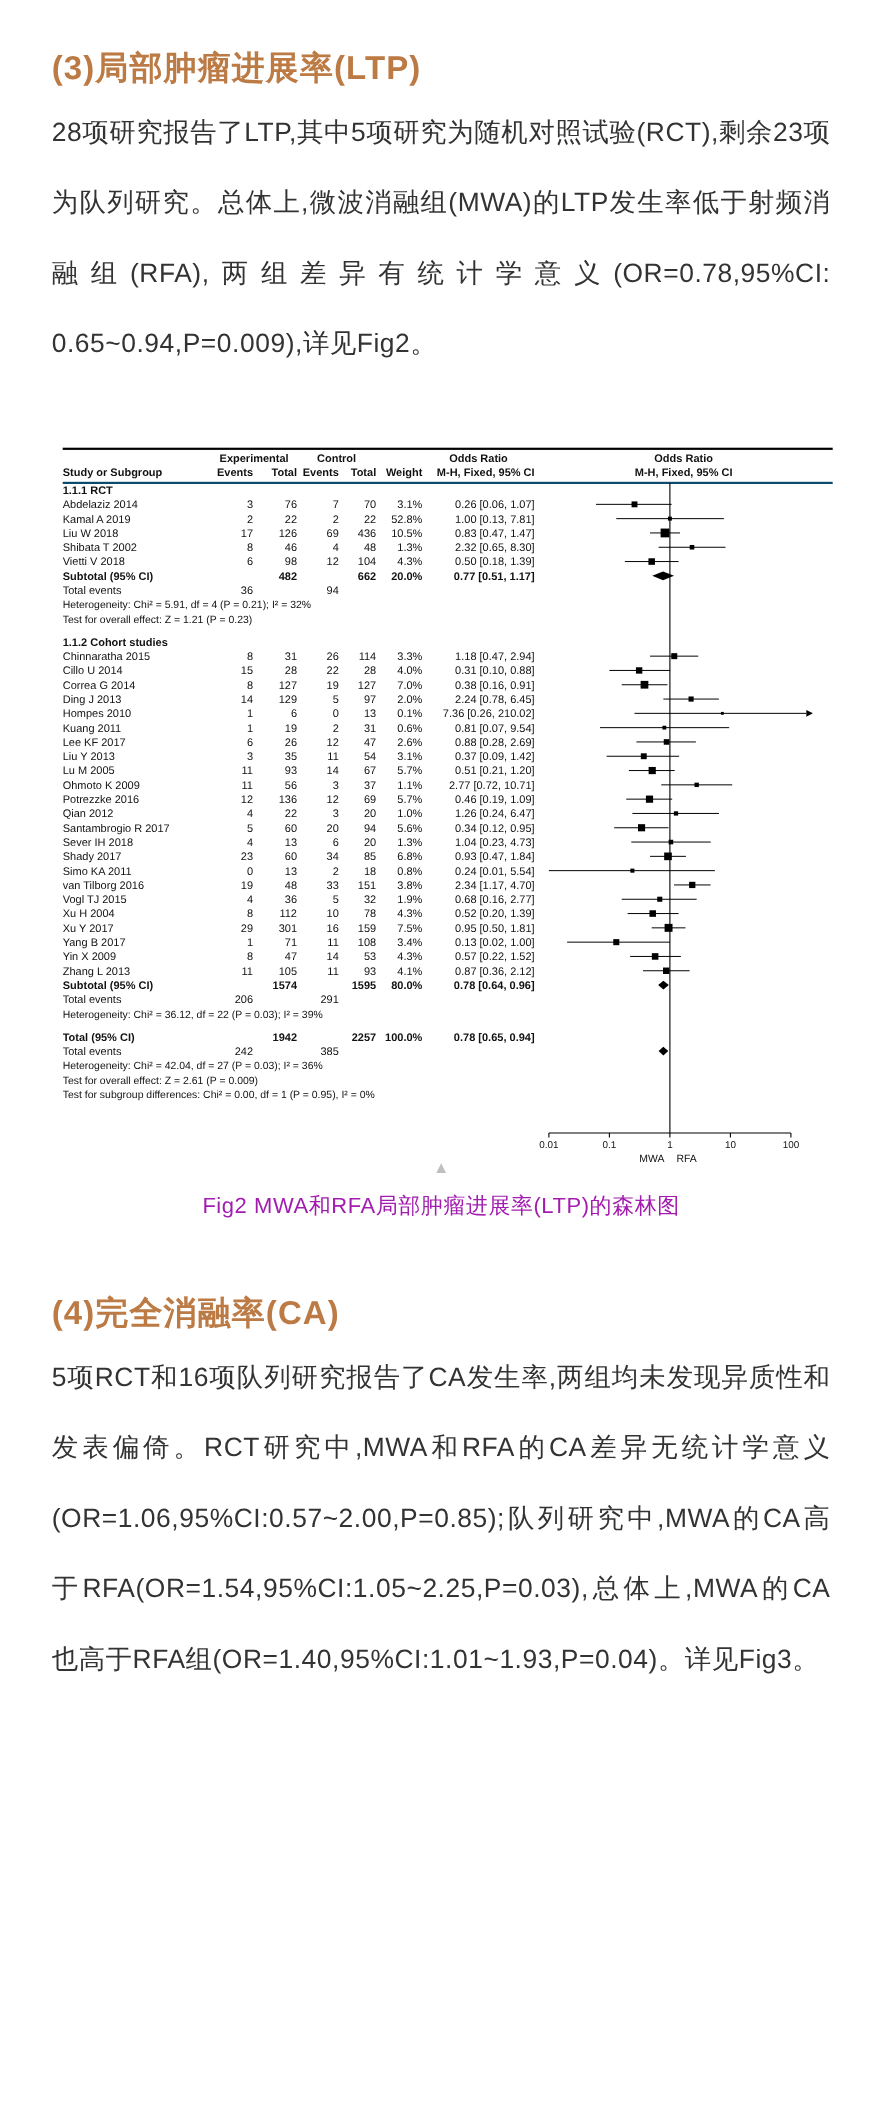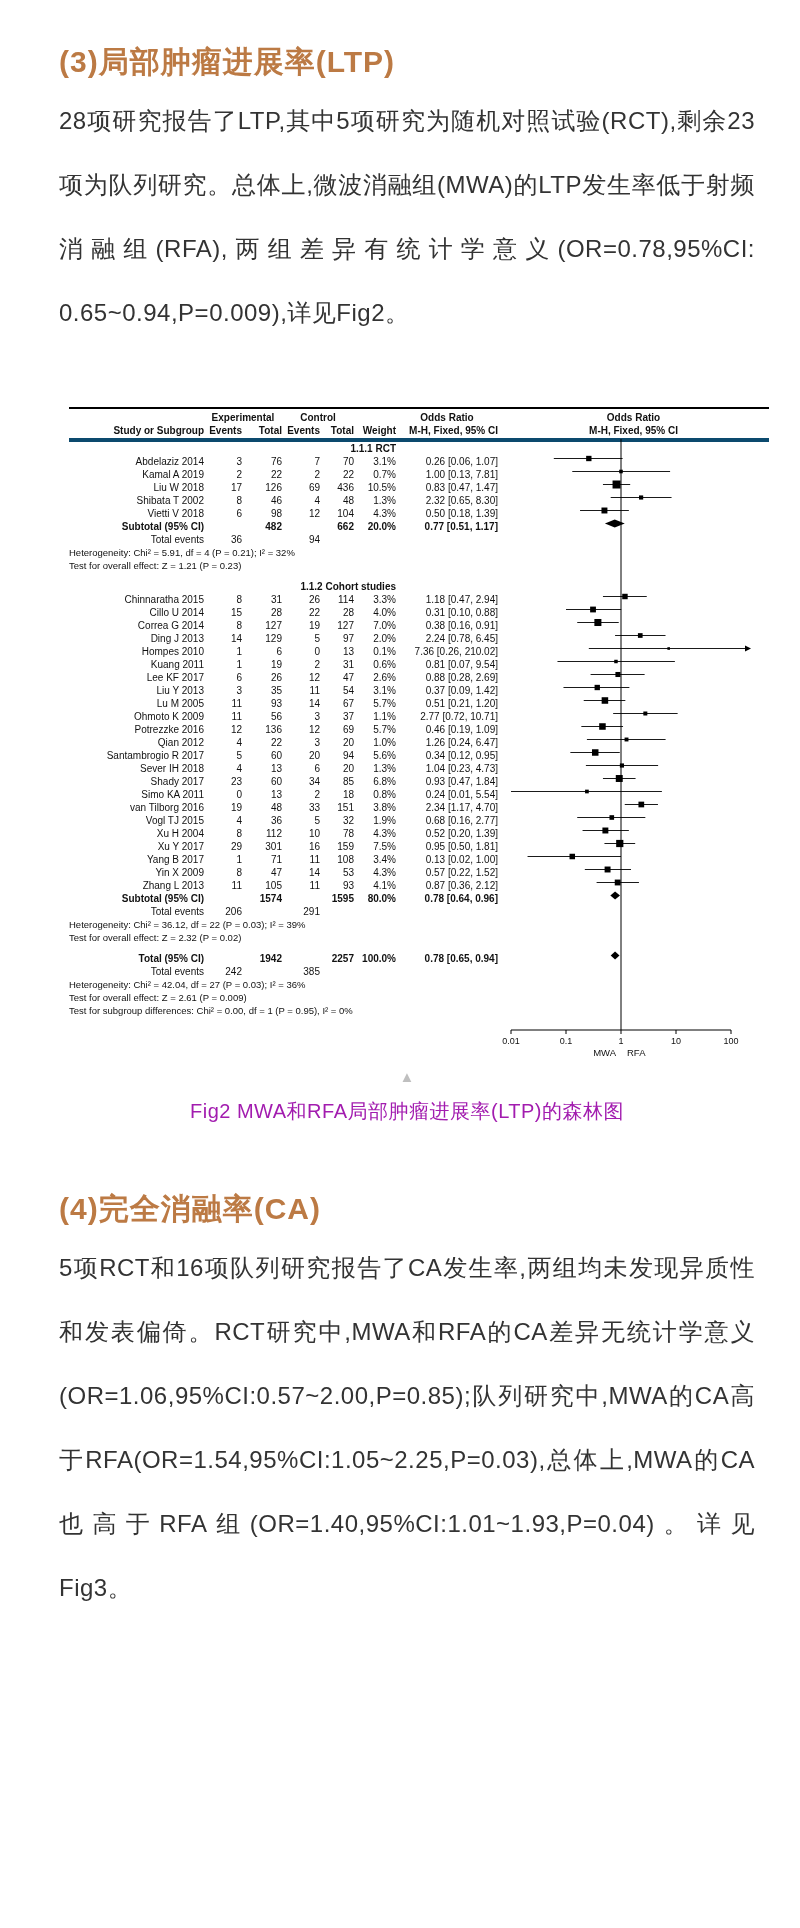--- a/index.html
+++ b/index.html
@@ -1,40 +1,40 @@
 <!DOCTYPE html>
 <html><head>
 <meta charset="utf-8">
 <style>
   html,body{margin:0;padding:0;}
   body{
     width:800px;height:1928px;background:#ffffff;overflow:hidden;
     font-family:"Liberation Sans","DejaVu Sans",sans-serif;
   }
-  .content{padding:22px 45px 0 59px;}
+  .content{padding:22px 45px 0 47px;}
   .sec-heading{
     font-size:30px;font-weight:bold;color:#bc7a44;
     letter-spacing:1px;margin:20px 0 6px 0;
   }
   .para{
     font-size:24px;color:#333333;line-height:64px;
     text-align:justify;text-justify:inter-ideograph;margin:0;
     letter-spacing:0.5px;
   }
   
   .figure{
     position:relative;width:700px;margin:62px 0 0 10px;
     font-family:"Liberation Sans","DejaVu Sans",sans-serif;
     font-size:10px;color:#111;
   }
-  .f-head{border-top:2px solid #000;border-bottom:4px solid #0c4a6e;padding:2px 0 1px 0;}
+  .f-head{border-top:2px solid #000;border-bottom:2px solid #0c4a6e;padding:2px 0 1px 0;}
   .f-row{display:grid;grid-template-columns:135px 38px 40px 38px 34px 42px 102px 1fr;height:13px;line-height:13px;align-items:center;}
   .f-row.fh1{grid-template-columns:135px 78px 72px 42px 102px 1fr;}
   .num{text-align:right;white-space:nowrap;}
-  .c-study{text-align:right;white-space:nowrap;overflow:hidden;}
+  .c-study{text-align:left;white-space:nowrap;overflow:hidden;}
   .grp{text-align:center;font-weight:bold;white-space:nowrap;}
   .ctr{text-align:center;white-space:nowrap;}
   .b{font-weight:bold;}
   .f-note{font-size:9.5px;white-space:nowrap;}
   .f-gap{height:8px;}
   .figure svg{position:absolute;}
   
   .tri{
     text-align:center;color:#bfbfbf;font-size:15px;
     margin-top:52px;line-height:15px;
@@ -87,21 +87,21 @@
           <div class="num">70</div>
           <div class="num">3.1%</div>
           <div class="num">0.26 [0.06, 1.07]</div>
         </div>
         <div class="f-row">
           <div class="c-study">Kamal A 2019</div>
           <div class="num">2</div>
           <div class="num">22</div>
           <div class="num">2</div>
           <div class="num">22</div>
-          <div class="num">0.7%</div>
+          <div class="num">52.8%</div>
           <div class="num">1.00 [0.13, 7.81]</div>
         </div>
         <div class="f-row">
           <div class="c-study">Liu W 2018</div>
           <div class="num">17</div>
           <div class="num">126</div>
           <div class="num">69</div>
           <div class="num">436</div>
           <div class="num">10.5%</div>
           <div class="num">0.83 [0.47, 1.47]</div>
@@ -366,23 +366,20 @@
           <div class="num">0.78 [0.64, 0.96]</div>
         </div>
         <div class="f-row">
           <div class="c-study">Total events</div>
           <div class="num">206</div>
           <div class="num"></div>
           <div class="num">291</div>
         </div>
         <div class="f-row">
           <div class="f-note" style="grid-column: 1 / span 7;">Heterogeneity: Chi² = 36.12, df = 22 (P = 0.03); I² = 39%</div>
-        </div>
-        <div class="f-row">
-          <div class="f-note" style="grid-column: 1 / span 7;">Test for overall effect: Z = 2.32 (P = 0.02)</div>
         </div>
         <div class="f-gap"></div>
         <div class="f-row b">
           <div class="c-study">Total (95% CI)</div>
           <div class="num"></div>
           <div class="num">1942</div>
           <div class="num"></div>
           <div class="num">2257</div>
           <div class="num">100.0%</div>
           <div class="num">0.78 [0.65, 0.94]</div>

